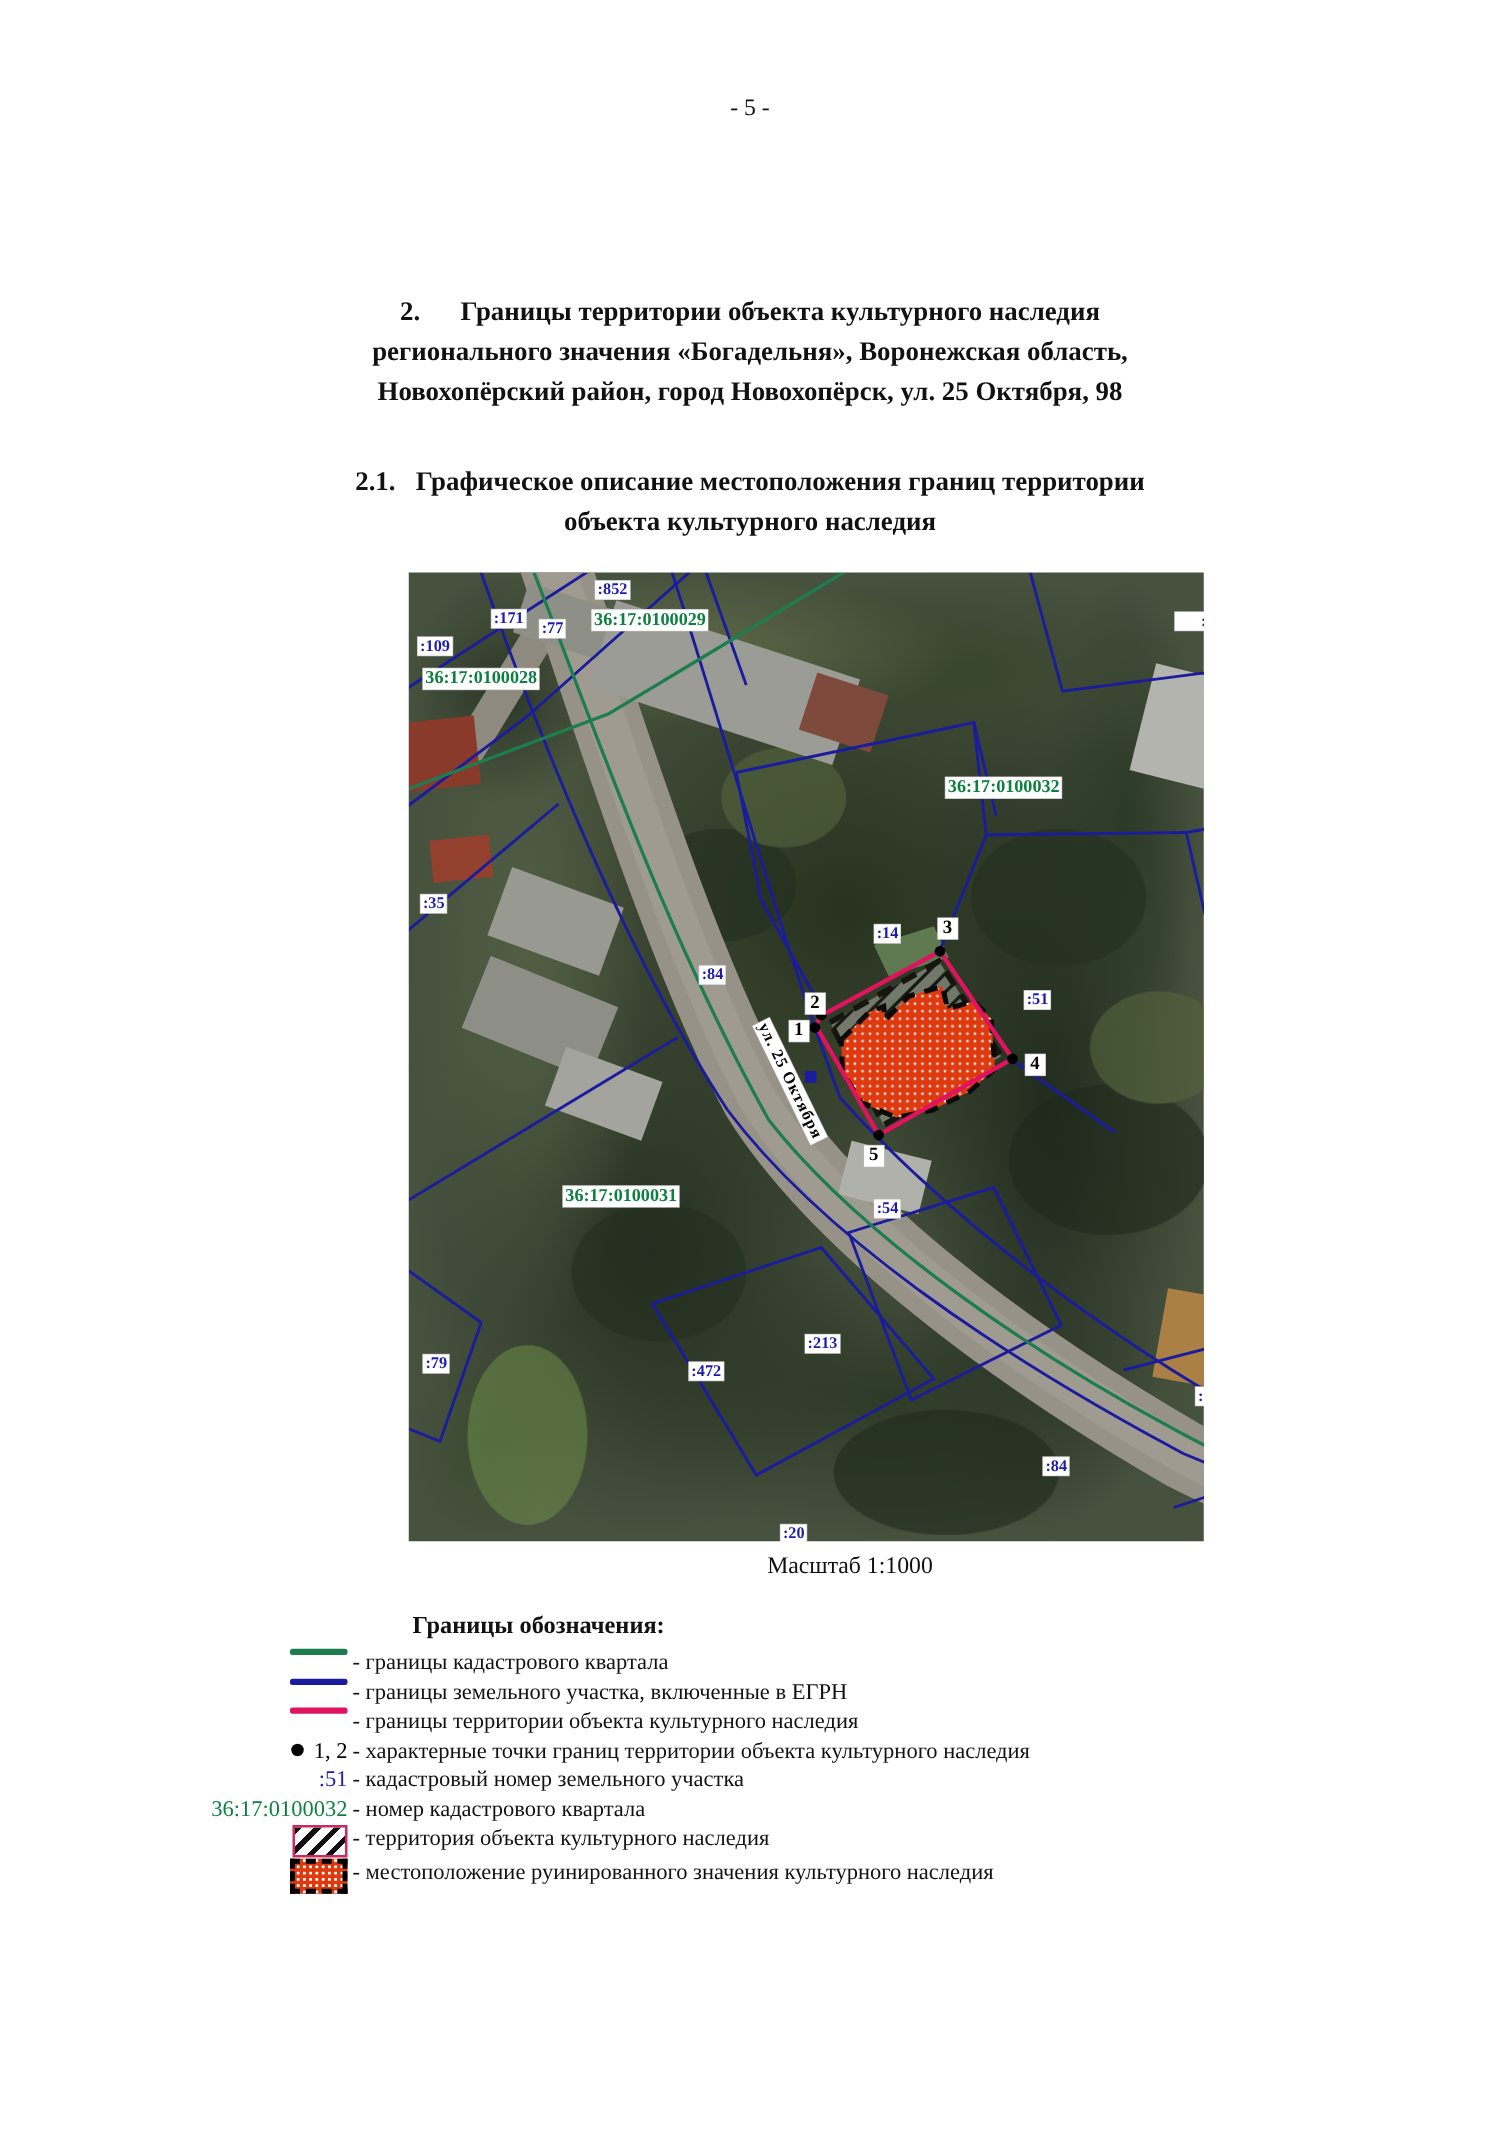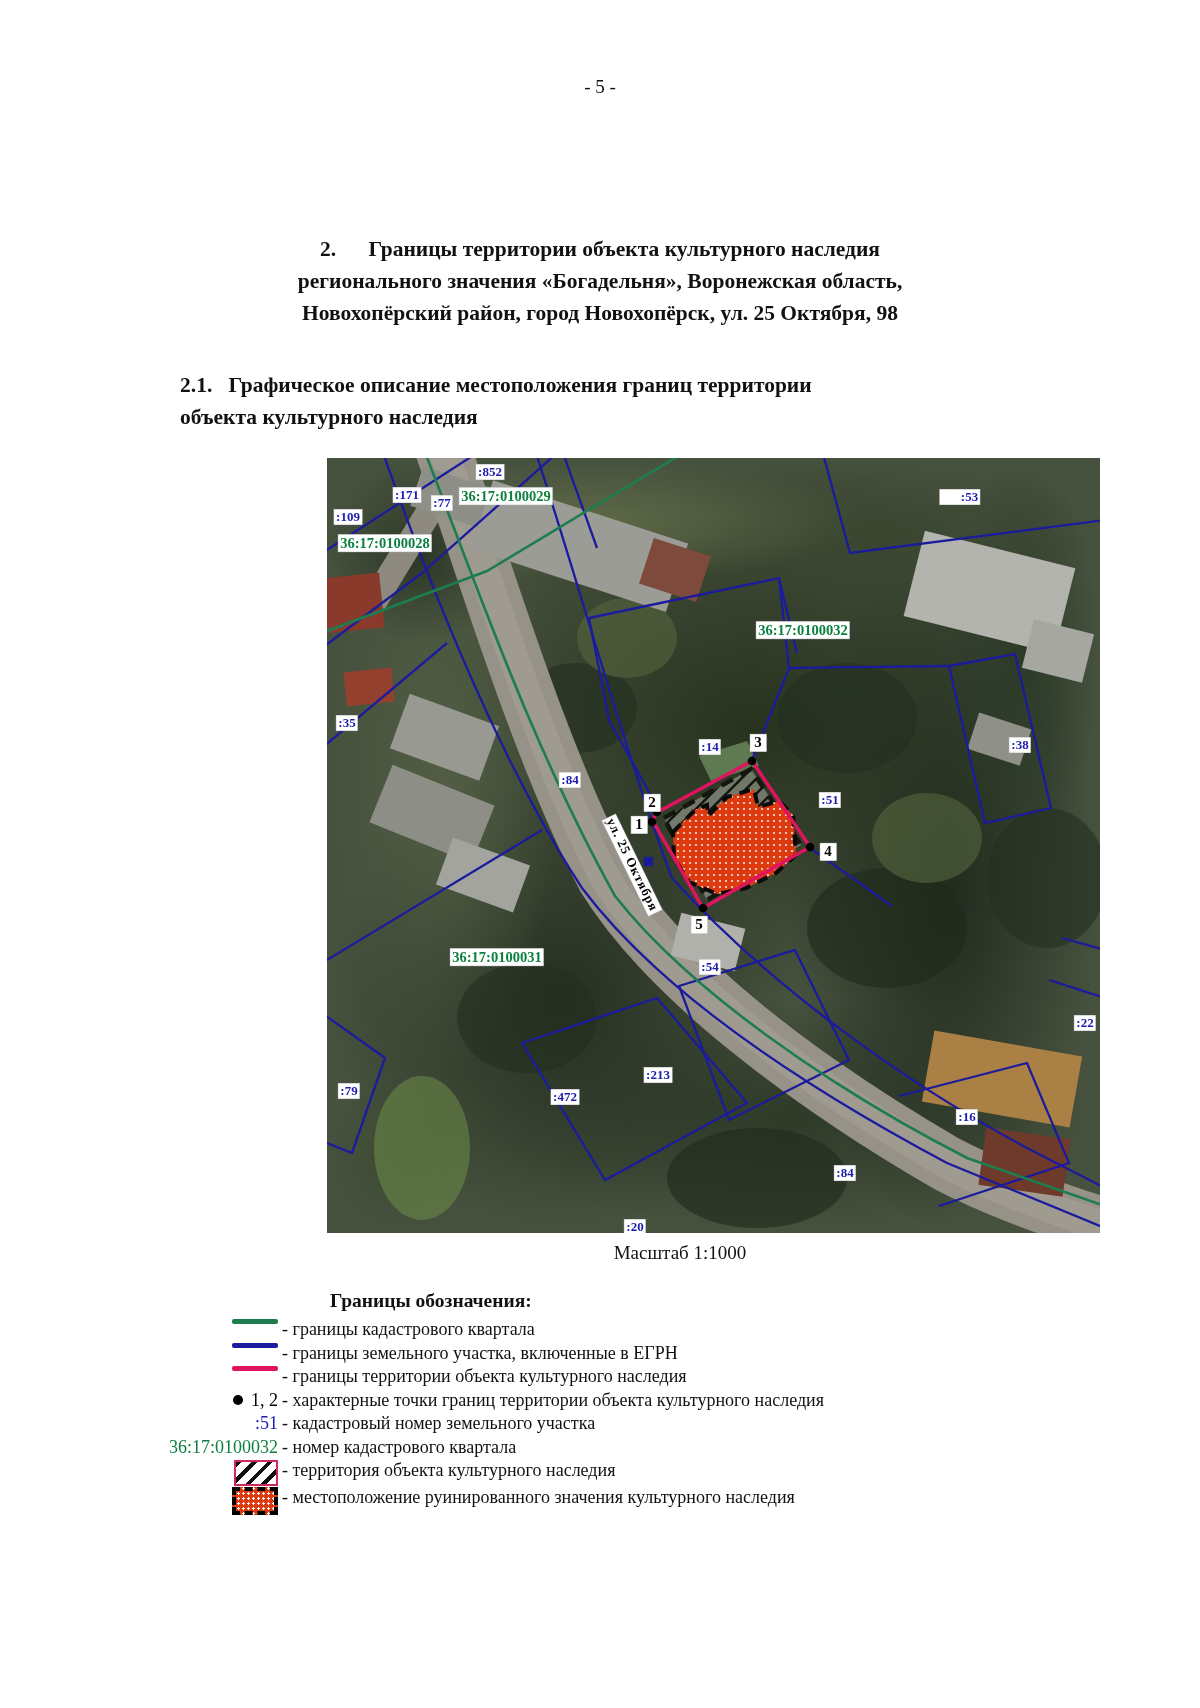--- a/index.html
+++ b/index.html
@@ -3,26 +3,26 @@
 <meta charset="utf-8">
 <style>
   html,body{margin:0;padding:0;background:#888;}
   .page{
     position:relative;width:1200px;height:1708px;margin:0 auto;background:#ffffff;
     font-family:"Liberation Serif","DejaVu Serif",serif;color:#111;overflow:hidden;
   }
   .pageno{position:absolute;top:76px;left:0;width:100%;text-align:center;font-size:19px;}
   .h2{position:absolute;top:233px;left:180px;width:840px;text-align:center;
       font-size:21.5px;font-weight:bold;line-height:32px;}
-  .h21{position:absolute;top:369px;left:180px;width:840px;text-align:left;
+  .h21{position:absolute;top:369px;left:180px;width:840px;text-align:center;
       font-size:21.5px;font-weight:bold;line-height:32px;}
 
   
   .map{
-    position:absolute;left:327px;top:458px;width:773px;height:775px;overflow:hidden;
+    position:absolute;left:327px;top:458px;width:636px;height:775px;overflow:hidden;
     background-color:#46513e;
     background-image:
       radial-gradient(closest-side at 12% 12%, #2a3526 0%, rgba(42,53,38,0) 100%),
       radial-gradient(closest-side at 35% 8%,  #5d6847 0%, rgba(93,104,71,0) 100%),
       radial-gradient(closest-side at 70% 10%, #39462f 0%, rgba(57,70,47,0) 100%),
       radial-gradient(closest-side at 90% 25%, #2c3a28 0%, rgba(44,58,40,0) 100%),
       radial-gradient(closest-side at 15% 40%, #525d44 0%, rgba(82,93,68,0) 100%),
       radial-gradient(closest-side at 55% 35%, #27331f 0%, rgba(39,51,31,0) 100%),
       radial-gradient(closest-side at 80% 55%, #1f2a1e 0%, rgba(31,42,30,0) 100%),
       radial-gradient(closest-side at 30% 70%, #242f20 0%, rgba(36,47,32,0) 100%),
@@ -195,21 +195,21 @@
       <div class="mlabel blue" style="left: 503px; top: 342px;">:51</div>
       <div class="mlabel blue" style="left: 383px; top: 509px;">:54</div>
       <div class="mlabel blue" style="left: 22px; top: 633px;">:79</div>
       <div class="mlabel blue" style="left: 238px; top: 639px;">:472</div>
       <div class="mlabel blue" style="left: 331px; top: 617px;">:213</div>
       <div class="mlabel blue" style="left: 758px; top: 565px;">:22</div>
       <div class="mlabel blue" style="left: 640px; top: 659px;">:16</div>
       <div class="mlabel blue" style="left: 518px; top: 715px;">:84</div>
       <div class="mlabel blue" style="left: 308px; top: 769px;">:20</div>
       <div class="mlabel green" style="left: 58px; top: 85px;">36:17:0100028</div>
-      <div class="mlabel green" style="left: 179px; top: 38px;">36:17:0100029</div>
+      <div class="mlabel green" style="left: 193px; top: 38px;">36:17:0100029</div>
       <div class="mlabel green" style="left: 170px; top: 499px;">36:17:0100031</div>
       <div class="mlabel green" style="left: 476px; top: 172px;">36:17:0100032</div>
       <div class="mlabel pt" style="left: 312px; top: 367px;">1</div>
       <div class="mlabel pt" style="left: 325px; top: 345px;">2</div>
       <div class="mlabel pt" style="left: 431px; top: 285px;">3</div>
       <div class="mlabel pt" style="left: 501px; top: 394px;">4</div>
       <div class="mlabel pt" style="left: 372px; top: 467px;">5</div>
       <div class="mlabel street" style="left: 305px; top: 407px; transform: translate(-50%, -50%) rotate(64deg);">ул. 25 Октября</div>
     </div>
 

